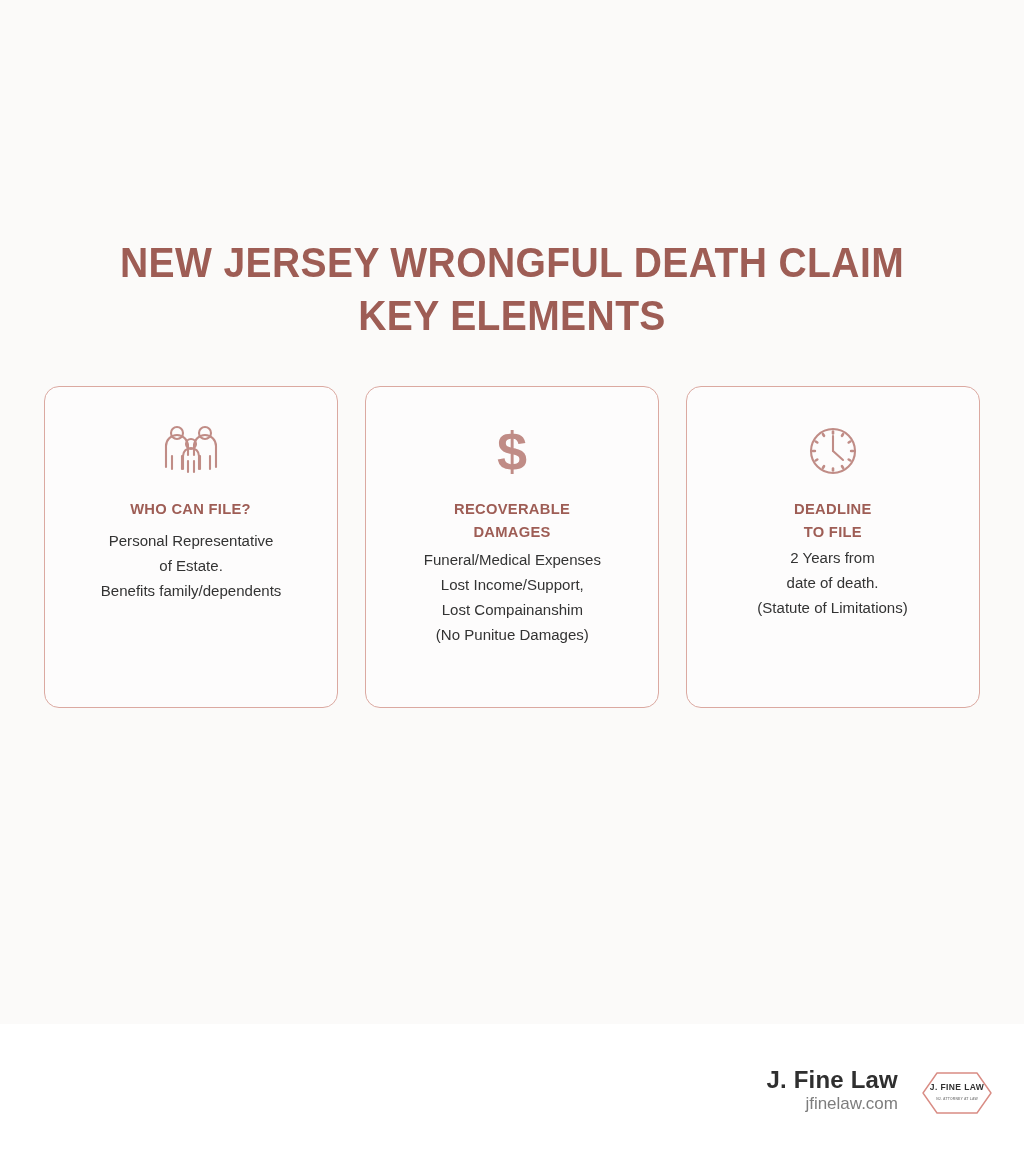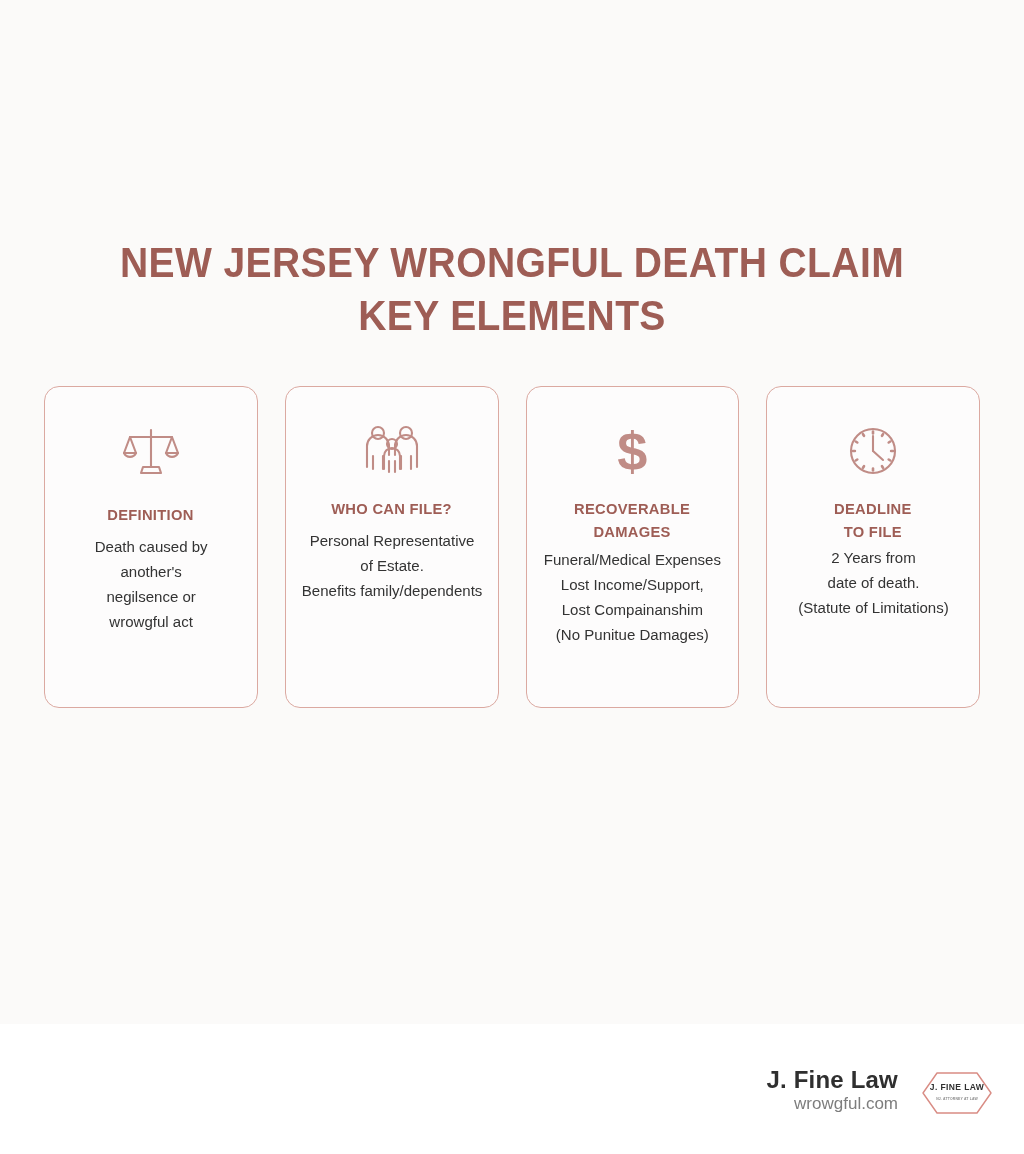--- a/index.html
+++ b/index.html
@@ -198,38 +198,20 @@
 
 <div class="infographic">
 
   <div class="title-block">
     <div class="title-line">NEW JERSEY WRONGFUL DEATH CLAIM</div>
     <div class="title-line">KEY ELEMENTS</div>
   </div>
 
   <div class="cards-row">
 
-    <div class="card card--definition">
-      <div class="card-icon">
-        <svg width="56" height="52" viewBox="0 0 56 52" fill="none" stroke="#c08c86" stroke-width="2.1" stroke-linecap="round" stroke-linejoin="round">
-          <line x1="28" y1="5" x2="28" y2="42"></line>
-          <line x1="7" y1="12" x2="49" y2="12"></line>
-          <path d="M7 12 L1 28 L13 28 Z"></path>
-          <path d="M1 28 A6.6 6.6 0 0 0 13 28"></path>
-          <path d="M49 12 L43 28 L55 28 Z"></path>
-          <path d="M43 28 A6.6 6.6 0 0 0 55 28"></path>
-          <path d="M20 42 L36 42 L38 48 L18 48 Z"></path>
-        </svg>
-      </div>
-      <div class="card-heading">DEFINITION</div>
-      <div class="card-body">Death caused by
-another's
-negilsence or
-wrowgful act</div>
-    </div>
 
     <div class="card card--whofile">
       <div class="card-icon">
         <svg width="58" height="52" viewBox="0 0 58 52" fill="none" stroke="#c08c86" stroke-width="2.1" stroke-linecap="round" stroke-linejoin="round">
           <circle cx="15" cy="8" r="6"></circle>
           <path d="M4 21 A8 8 0 0 1 26 21 L26 30"></path>
           <line x1="4" y1="21" x2="4" y2="42"></line>
           <line x1="10" y1="31" x2="10" y2="44"></line>
           <line x1="20" y1="31" x2="20" y2="44"></line>
           <circle cx="43" cy="8" r="6"></circle>
@@ -291,21 +273,21 @@
 date of death.
 (Statute of Limitations)</div>
     </div>
 
   </div>
 
 
   <div class="brand-bar">
     <div class="brand-text">
       <div class="brand-name">J. Fine Law</div>
-      <div class="brand-url">wrowgful.com</div>
+      <div class="brand-url">jfinelaw.com</div>
     </div>
     <div class="brand-badge">
       <svg width="74" height="46" viewBox="0 0 74 46" fill="none" stroke="#d98c84" stroke-width="1.4" stroke-linejoin="round">
         <path d="M17 3 L57 3 L71 23 L57 43 L17 43 L3 23 Z"></path>
       </svg>
       <div class="badge-name">J. FINE LAW</div>
       <div class="badge-sub">NJ. ATTORNEY AT LAW</div>
     </div>
   </div>
 

